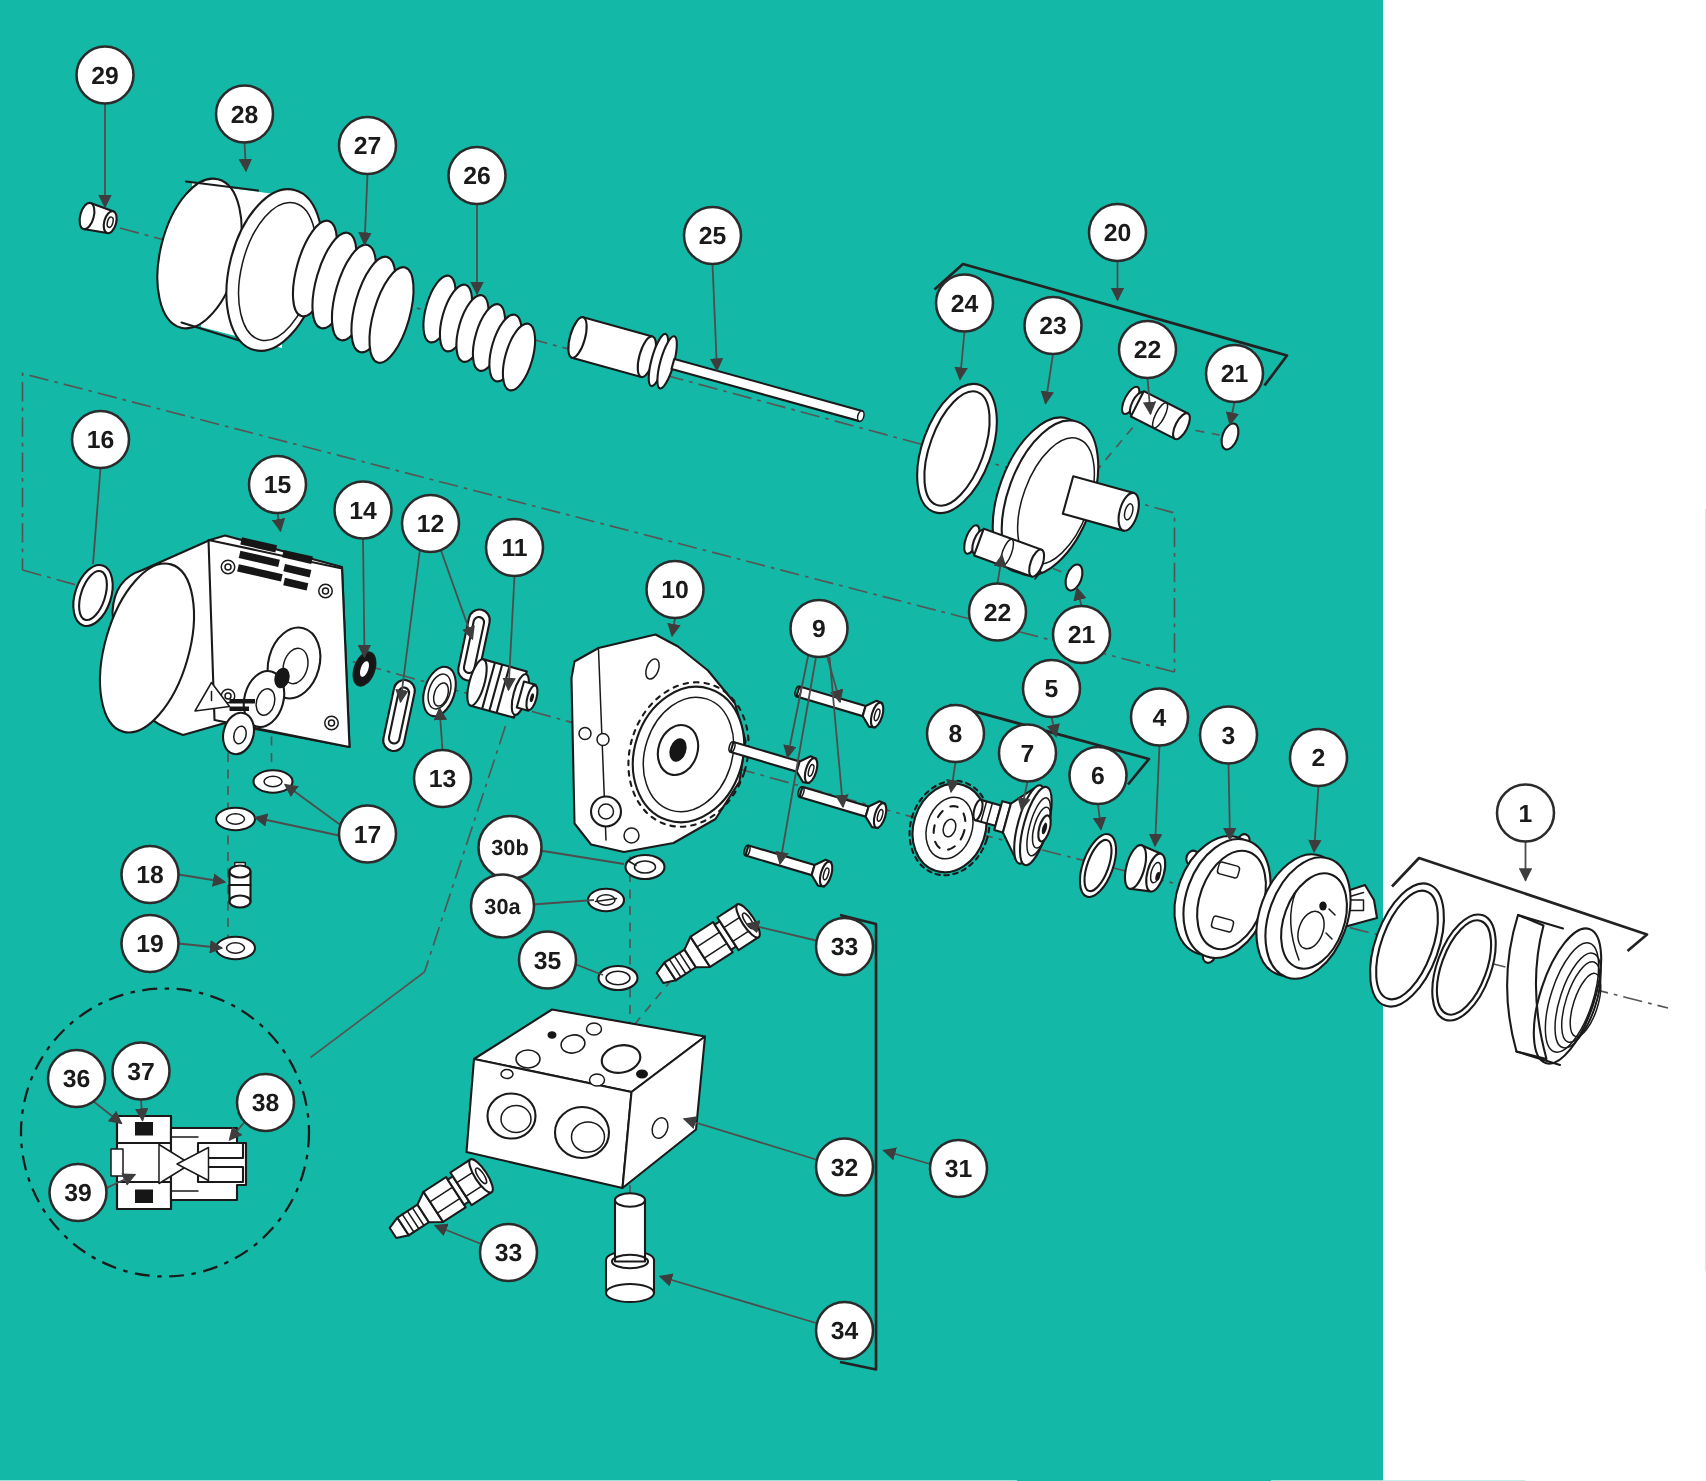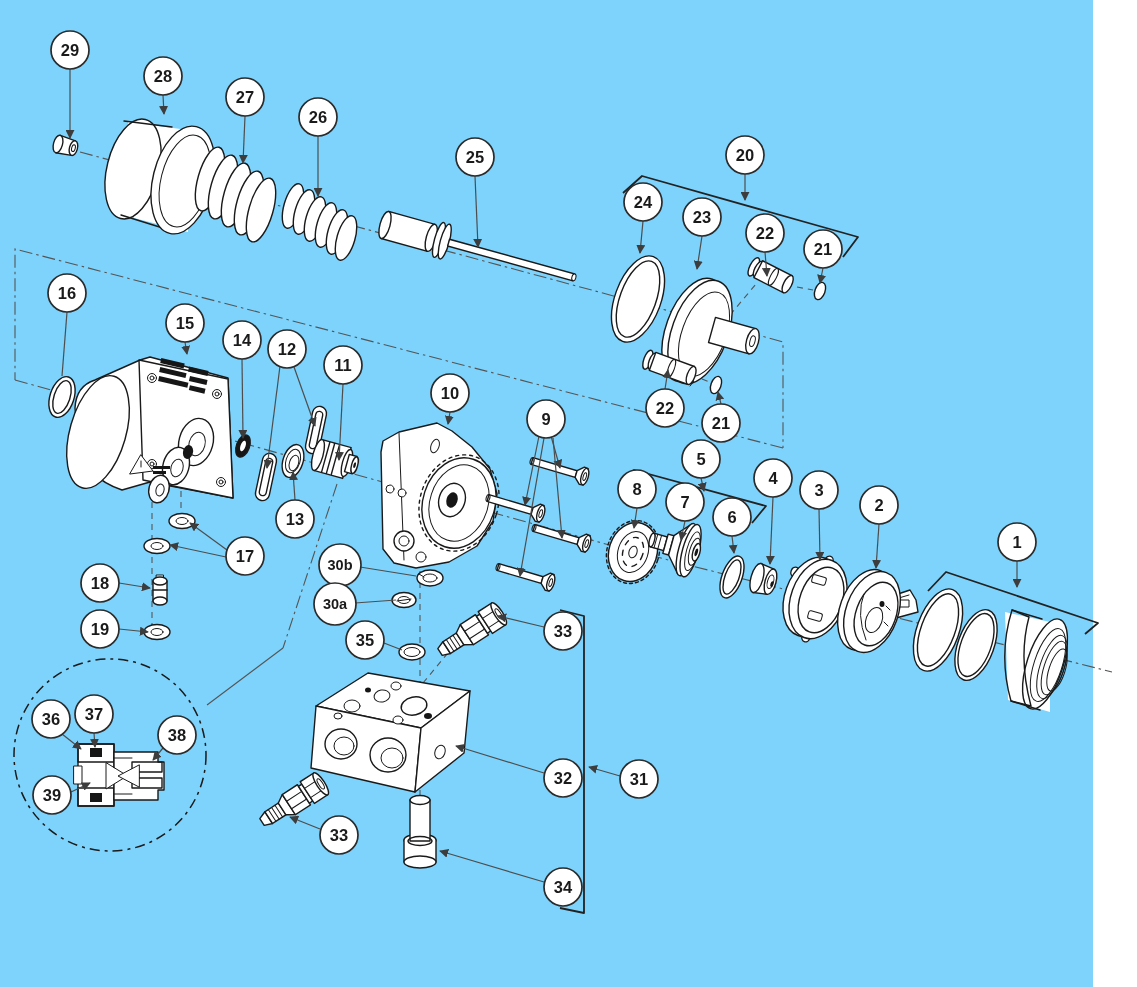--- a/index.html
+++ b/index.html
@@ -1,17 +1,17 @@
 <!DOCTYPE html>
 <html><head>
 <meta charset="utf-8">
 <style>
   html,body{margin:0;padding:0;background:#ffffff;}
   body{width:1137px;height:987px;overflow:hidden;font-family:"Liberation Sans",sans-serif;}
-  #stage{position:relative;width:1093px;height:987px;background:#7dd3fc;}
+  #stage{position:relative;width:922px;height:987px;background:#14b8a6;}
   svg{display:block;}
   
   #art path,#art ellipse,#art circle,#art line,#art rect,#art polyline{
     stroke:#1a1a1a;stroke-width:1.4;fill:none;stroke-linejoin:round;stroke-linecap:round;}
   #art .w{fill:#ffffff;}
   #art .d{fill:#161616;stroke:none;}
   #art .thin{stroke-width:1;}
   #art .nostroke{stroke:none;}
   .balloon-num{font-family:"Liberation Sans",sans-serif;font-weight:bold;fill:#1a1a1a;}
 </style>

